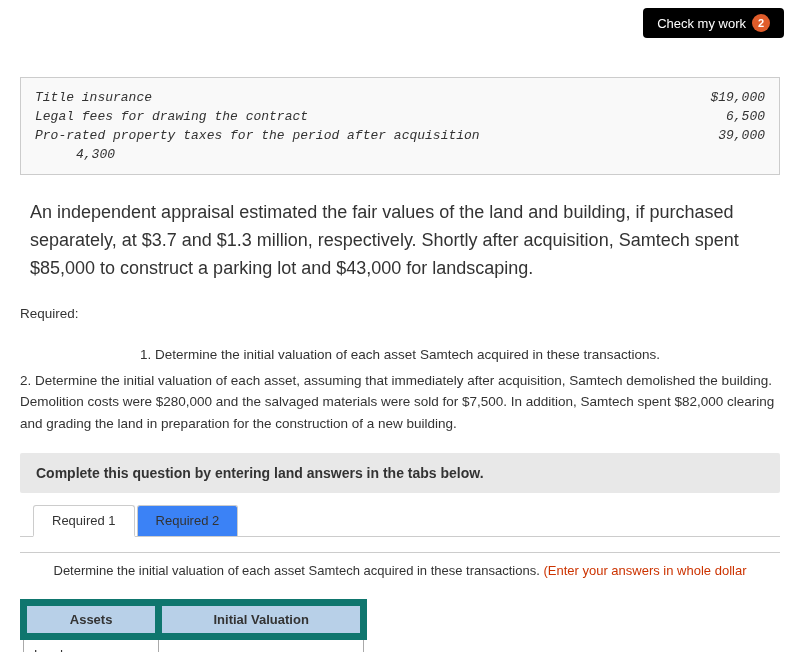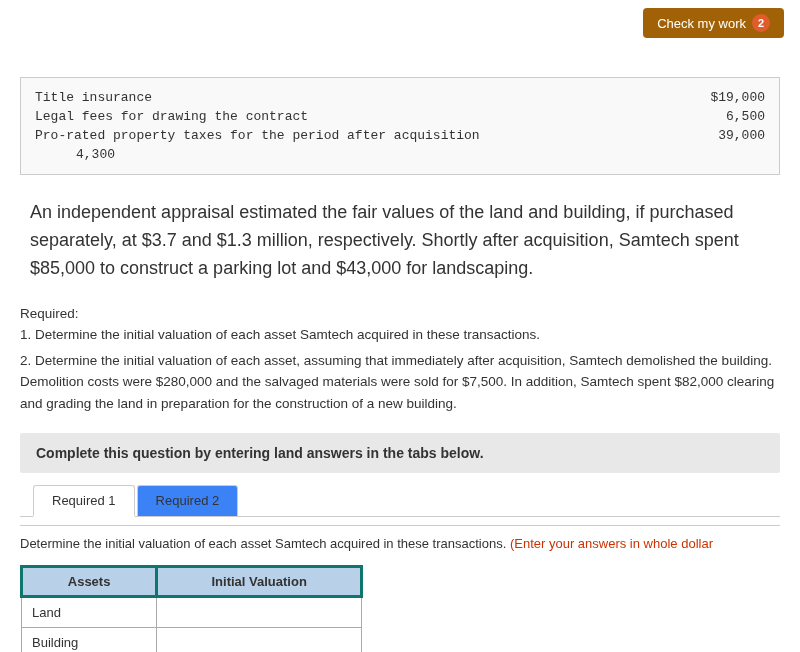--- a/index.html
+++ b/index.html
@@ -15,21 +15,21 @@
     }
 
     
     .top-bar {
       display: flex;
       justify-content: flex-end;
       padding: 8px 16px;
       background: #fff;
     }
     .check-my-work-btn {
-      background: #a16207;
+      background: #000000;
       color: #fff;
       border: none;
       border-radius: 4px;
       padding: 6px 14px;
       font-size: 13px;
       cursor: pointer;
       display: flex;
       align-items: center;
       gap: 6px;
       position: relative;
@@ -61,20 +61,21 @@
       border: 1px solid #ccc;
       padding: 10px 14px;
       background: #f9f9f9;
     }
     .fee-row {
       display: flex;
       justify-content: space-between;
       font-size: 13px;
       padding: 2px 0;
       font-family: 'Courier New', monospace;
+      font-style: italic;
     }
     .fee-label { flex: 1; }
     .fee-value { text-align: right; min-width: 80px; }
 
     
     .description {
       padding: 10px 30px 10px;
       font-size: 18px;
       line-height: 1.55;
     }
@@ -119,41 +120,42 @@
     .tab.active {
       background: #fff;
       border-bottom: 2px solid #fff;
       font-weight: normal;
       margin-bottom: -1px;
       margin-left: 13px;
     }
 
     
     .determine-text {
-      margin: 8px 20px;
+      margin: 15px 20px;
       padding: 10px 0 6px;
       font-size: 13px;
       border-top: 1px solid #ccc;
       color: #333;
+      text-align: center;
     }
     .determine-text .highlight {
       color: #cc3300;
     }
 
     
     .assets-table-wrapper {
       margin: 8px 20px 16px;
     }
     .assets-table {
       border-collapse: collapse;
       font-size: 13px;
     }
     .assets-table th {
       background: #b8d0e8;
-      border: 3px solid #0f766e;
+      border: 7px solid #0f766e;
       padding: 6px 14px;
       text-align: center;
       font-weight: bold;
     }
     .assets-table td {
       border: 1px solid #aaa;
       padding: 5px 10px;
       min-width: 130px;
     }
     .assets-table td.asset-name {
@@ -203,21 +205,21 @@
     <span class="fee-value">4,300</span>
   </div>
 </div>
 
 <div class="description">
   <span>An independent appraisal estimated the fair values of the land and building, if purchased separately, at $3.7 and $1.3 million, respectively. Shortly after acquisition, Samtech spent $85,000 to construct a parking lot and $43,000 for landscaping.</span>
 </div>
 
 <div class="required-section">
   <p><strong>Required:</strong></p>
-  <p style="margin-top:0;">1. Determine the initial valuation of each asset Samtech acquired in these transactions.</p>
+  <p style="margin-top:20px;text-align:center;">1. Determine the initial valuation of each asset Samtech acquired in these transactions.</p>
   <p style="margin-top:4px;">2. Determine the initial valuation of each asset, assuming that immediately after acquisition, Samtech demolished the building. Demolition costs were $280,000 and the salvaged materials were sold for $7,500. In addition, Samtech spent $82,000 clearing and grading the land in preparation for the construction of a new building.</p>
 </div>
 
 <div class="complete-box">
   <span>Complete this question by entering land answers in the tabs below.</span>
 </div>
 
 <div class="tabs-container">
   <div class="tab-row">
     <div class="tab active">

